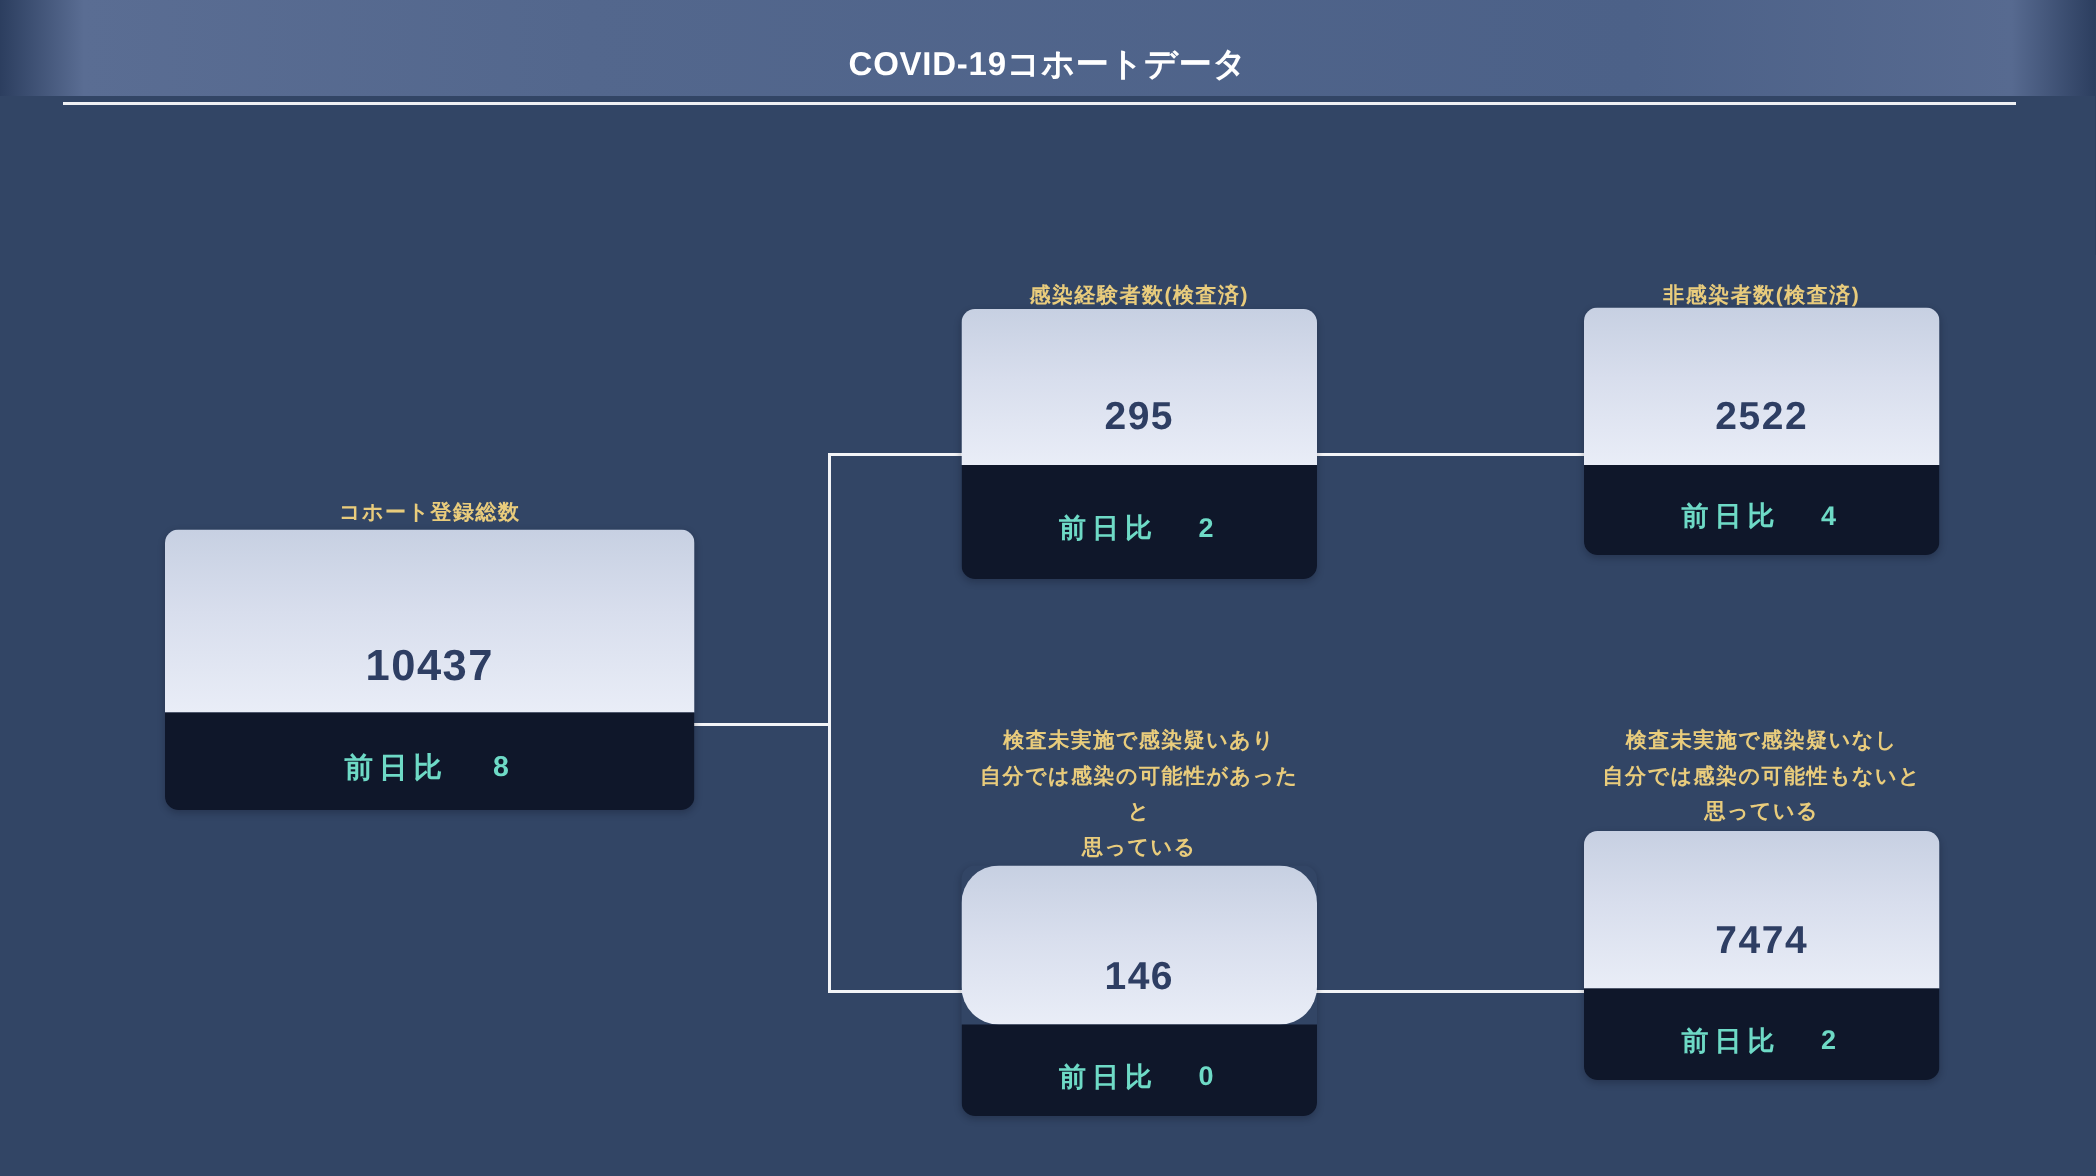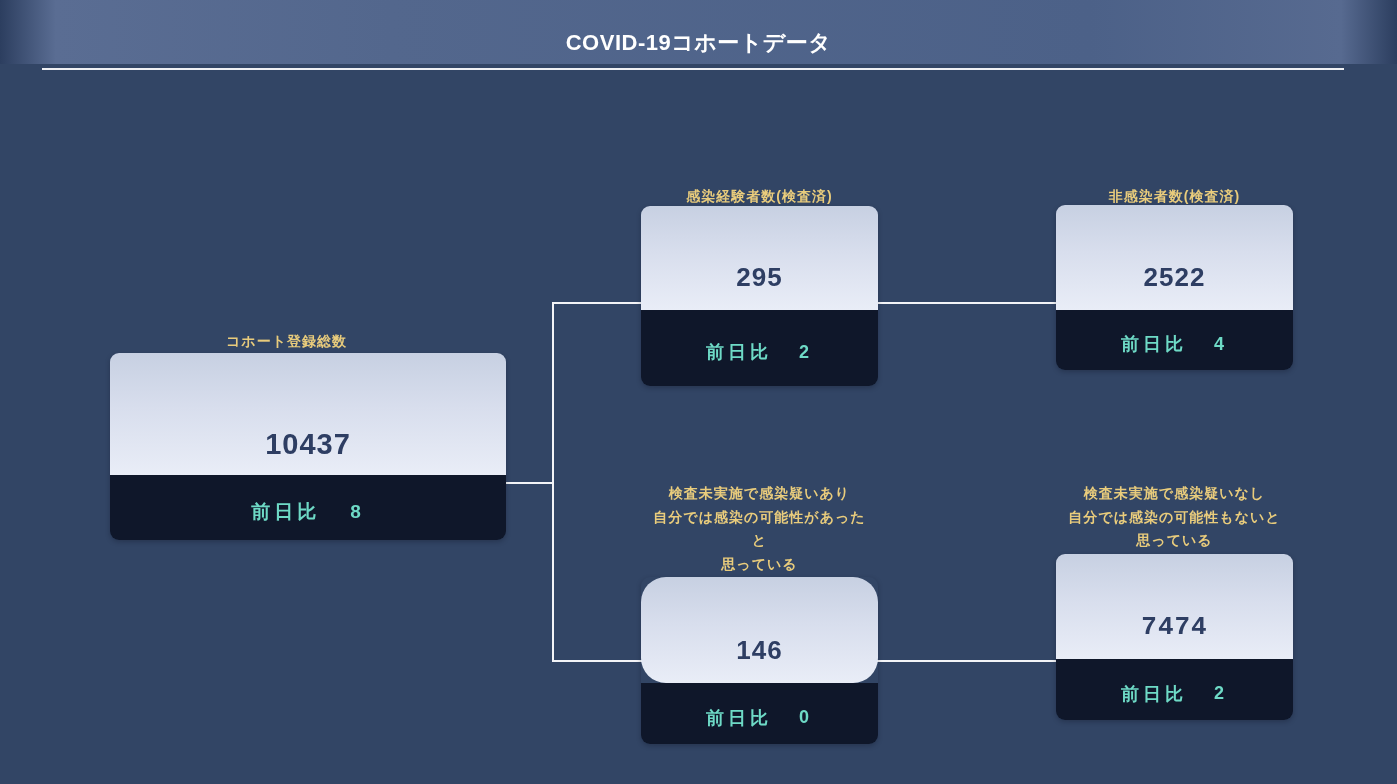--- a/index.html
+++ b/index.html
@@ -53,38 +53,38 @@
     display:flex;align-items:flex-end;justify-content:center;
   }
   .card-bottom{
     background:#0f172a;flex:1;
     display:flex;align-items:center;justify-content:center;
     gap:27px;padding-top:8px;box-sizing:border-box;
   }
   .value{color:#2e3e63;font-weight:bold;letter-spacing:1px;}
   .delta-label,.delta-value{color:#6edac6;font-weight:600;letter-spacing:4px;}
 
-  .card-root{left:110px;top:353px;width:396px;height:187px;}
+  .card-root{left:110px;top:353px;width:353px;height:187px;}
   .card-root .card-top{height:108px;padding-bottom:14px;}
   .card-root .value{font-size:29px;}
   .card-root .delta-label,.card-root .delta-value{font-size:19px;}
   .card-root .card-bottom{gap:30px;}
 
   .card-sm .card-top{padding-bottom:17px;}
   .card-sm .value{font-size:26px;}
   .card-sm .delta-label,.card-sm .delta-value{font-size:18px;}
 
   .card-infected   {left:641px;top:206px;width:237px;height:180px;}
   .card-infected .card-top{height:87px;}
   .card-negative   {left:1056px;top:205px;width:237px;height:165px;}
   .card-negative .card-top{height:88px;}
   .card-suspected  {left:641px;top:577px;width:237px;height:167px;}
   .card-suspected .card-top{height:89px;border-radius:25px;}
   .card-unsuspected{left:1056px;top:554px;width:237px;height:166px;}
-  .card-unsuspected .card-top{height:88px;font-family:Liberation Mono, monospace;}
+  .card-unsuspected .card-top{height:88px;}
 </style>
 </head>
 <body>
 
 <div class="stage">
 
   <div class="band"></div>
   <h1 class="page-title">COVID-19コホートデータ</h1>
   <div class="header-divider"></div>
 

